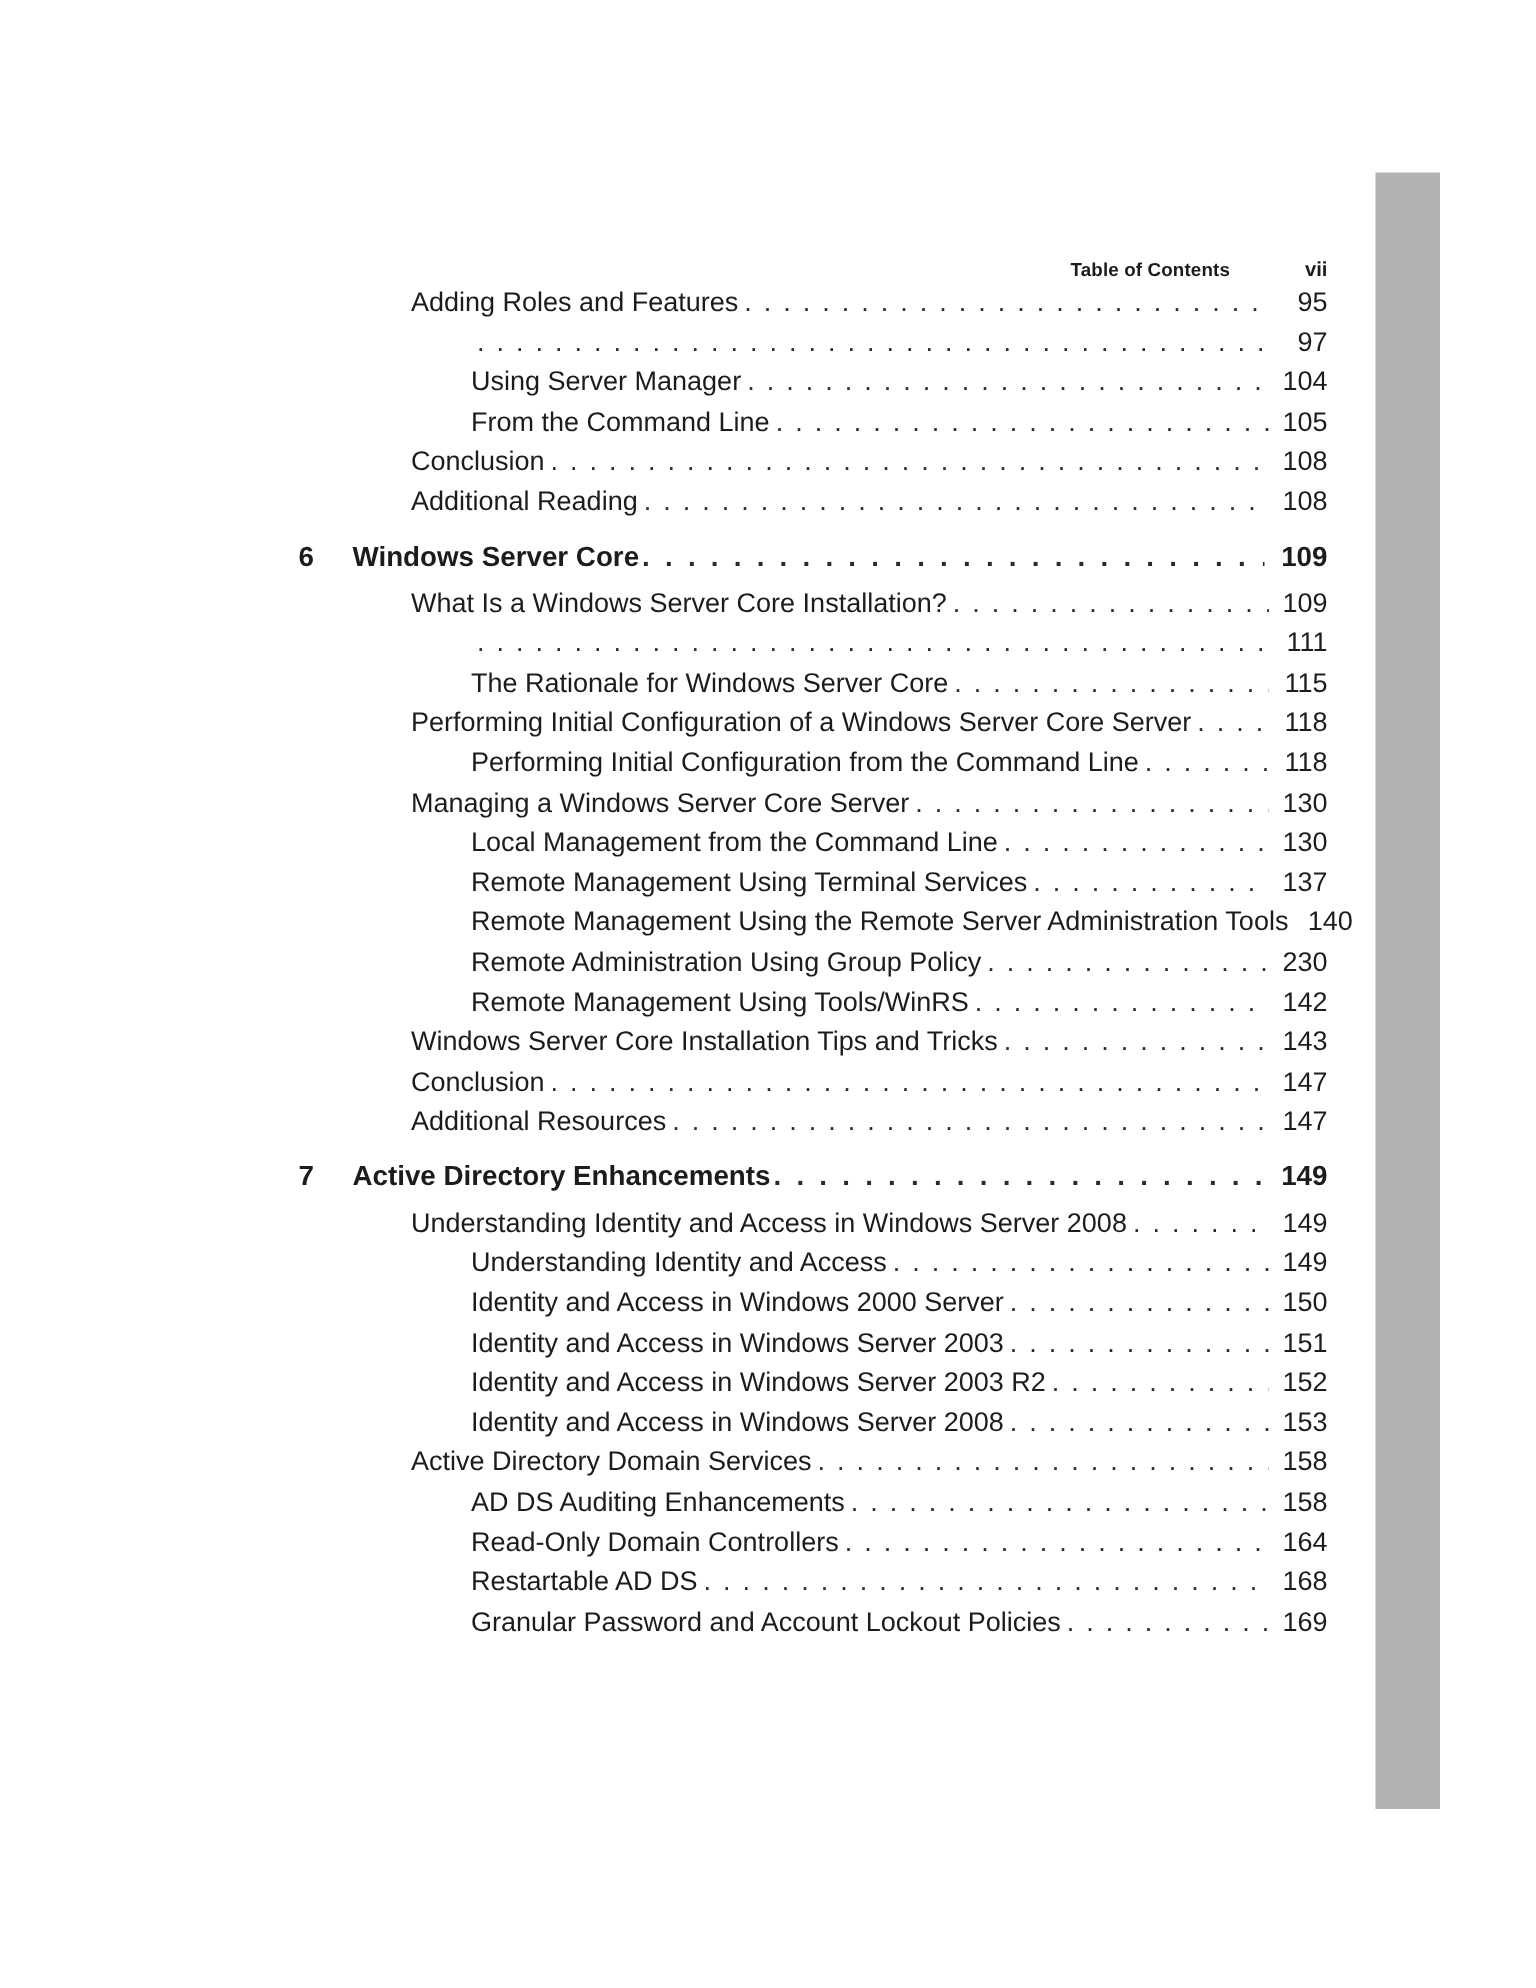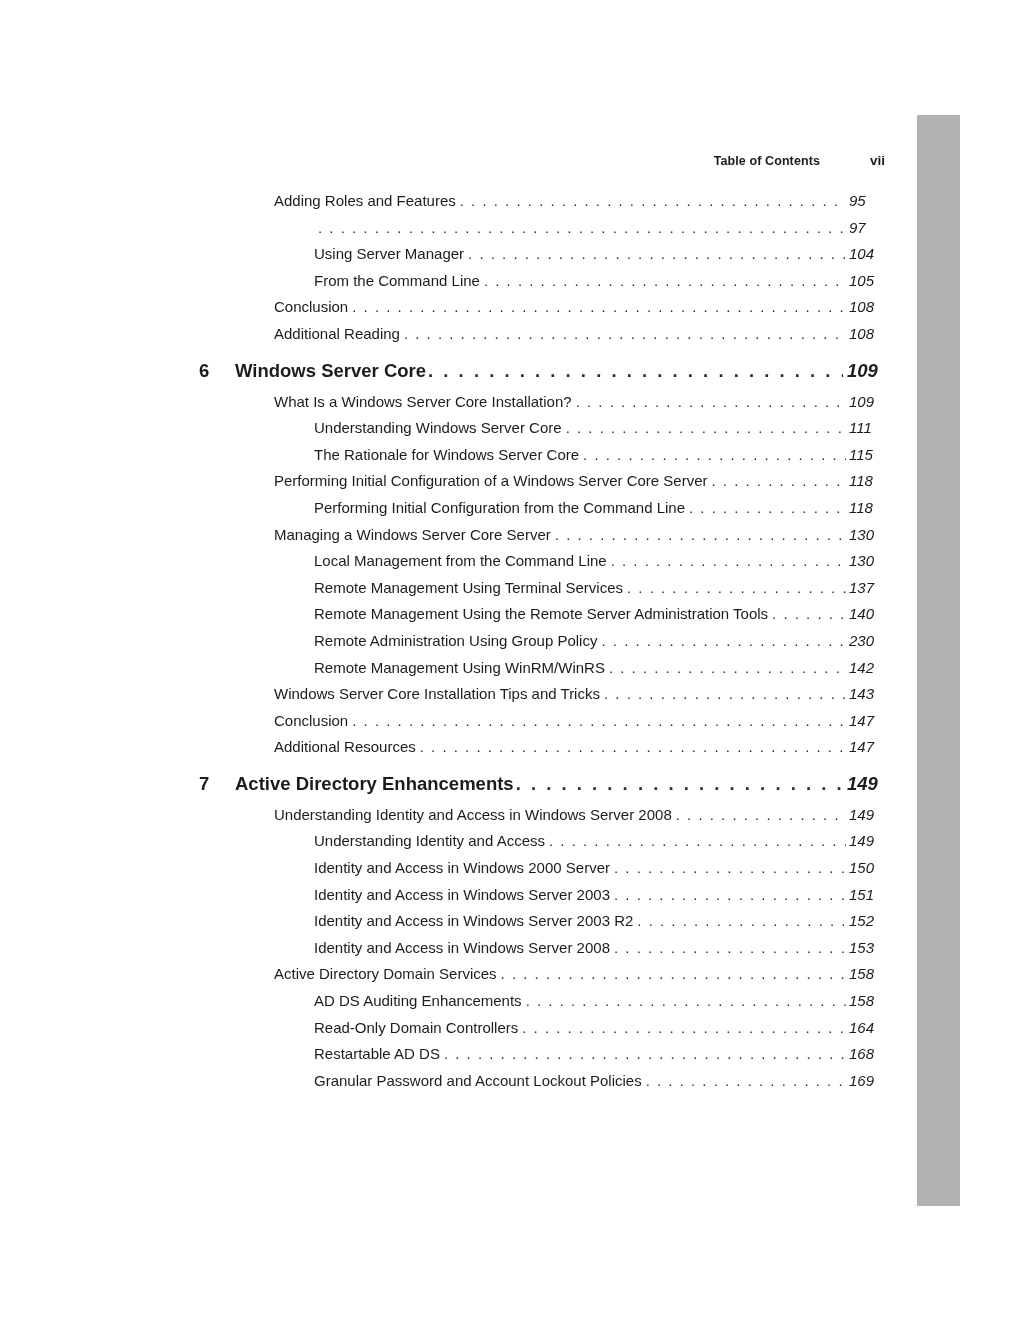--- a/index.html
+++ b/index.html
@@ -34,35 +34,36 @@
     gap: 50px;
   }
   .page-header .header-label {
     font-size: 12.5px;
     font-weight: bold;
     letter-spacing: 0.1px;
   }
   .page-header .header-folio {
     font-size: 13.5px;
     font-weight: bold;
+    margin-top: 19px;
   }
 
   
   .toc {
     position: absolute;
     left: 199px;
     top: 188px;
     width: 686px;
   }
 
   .toc-row {
     display: flex;
     align-items: baseline;
     line-height: 26.6px;
-    font-size: 15px;
+    font-size: 18px;
   }
   .toc-row.level-1 { padding-left: 75px; }
   .toc-row.level-2 { padding-left: 115px; }
 
   .toc-title {
     white-space: nowrap;
     flex: none;
   }
 
   .dots {
@@ -73,22 +74,21 @@
     color: #2a2a2a;
   }
   .dots::after {
     letter-spacing: 1.5px;
     content: ". . . . . . . . . . . . . . . . . . . . . . . . . . . . . . . . . . . . . . . . . . . . . . . . . . . . . . . . . . . . . . . . . . . . . . . . . . . . . . . . . . . . . . . . . . . . . . . . . . . .";
   }
 
   .toc-page {
     flex: none;
     min-width: 36px;
-    text-align: left;
-    font-style: italic;
+    text-align: right;
   }
 
   
   .chapter-row {
     display: flex;
     align-items: baseline;
     font-weight: bold;
     font-size: 18.5px;
     line-height: 29px;
     margin-top: 8px;
@@ -147,21 +147,20 @@
     <span class="toc-title chapter-title">Windows Server Core</span>
     <span class="dots"></span>
     <span class="toc-page">109</span>
   </div>
     <div class="toc-row level-1">
     <span class="toc-title">What Is a Windows Server Core Installation?</span>
     <span class="dots"></span>
     <span class="toc-page">109</span>
   </div>
     <div class="toc-row level-2">
-    <span class="toc-title">Understanding Windows Server Core</span>
     <span class="dots"></span>
     <span class="toc-page">111</span>
   </div>
     <div class="toc-row level-2">
     <span class="toc-title">The Rationale for Windows Server Core</span>
     <span class="dots"></span>
     <span class="toc-page">115</span>
   </div>
     <div class="toc-row level-1">
     <span class="toc-title">Performing Initial Configuration of a Windows Server Core Server</span>
@@ -192,21 +191,21 @@
     <span class="toc-title">Remote Management Using the Remote Server Administration Tools</span>
     <span class="dots"></span>
     <span class="toc-page">140</span>
   </div>
     <div class="toc-row level-2">
     <span class="toc-title">Remote Administration Using Group Policy</span>
     <span class="dots"></span>
     <span class="toc-page">230</span>
   </div>
     <div class="toc-row level-2">
-    <span class="toc-title">Remote Management Using WinRM/WinRS</span>
+    <span class="toc-title">Remote Management Using Tools/WinRS</span>
     <span class="dots"></span>
     <span class="toc-page">142</span>
   </div>
     <div class="toc-row level-1">
     <span class="toc-title">Windows Server Core Installation Tips and Tricks</span>
     <span class="dots"></span>
     <span class="toc-page">143</span>
   </div>
     <div class="toc-row level-1">
     <span class="toc-title">Conclusion</span>

